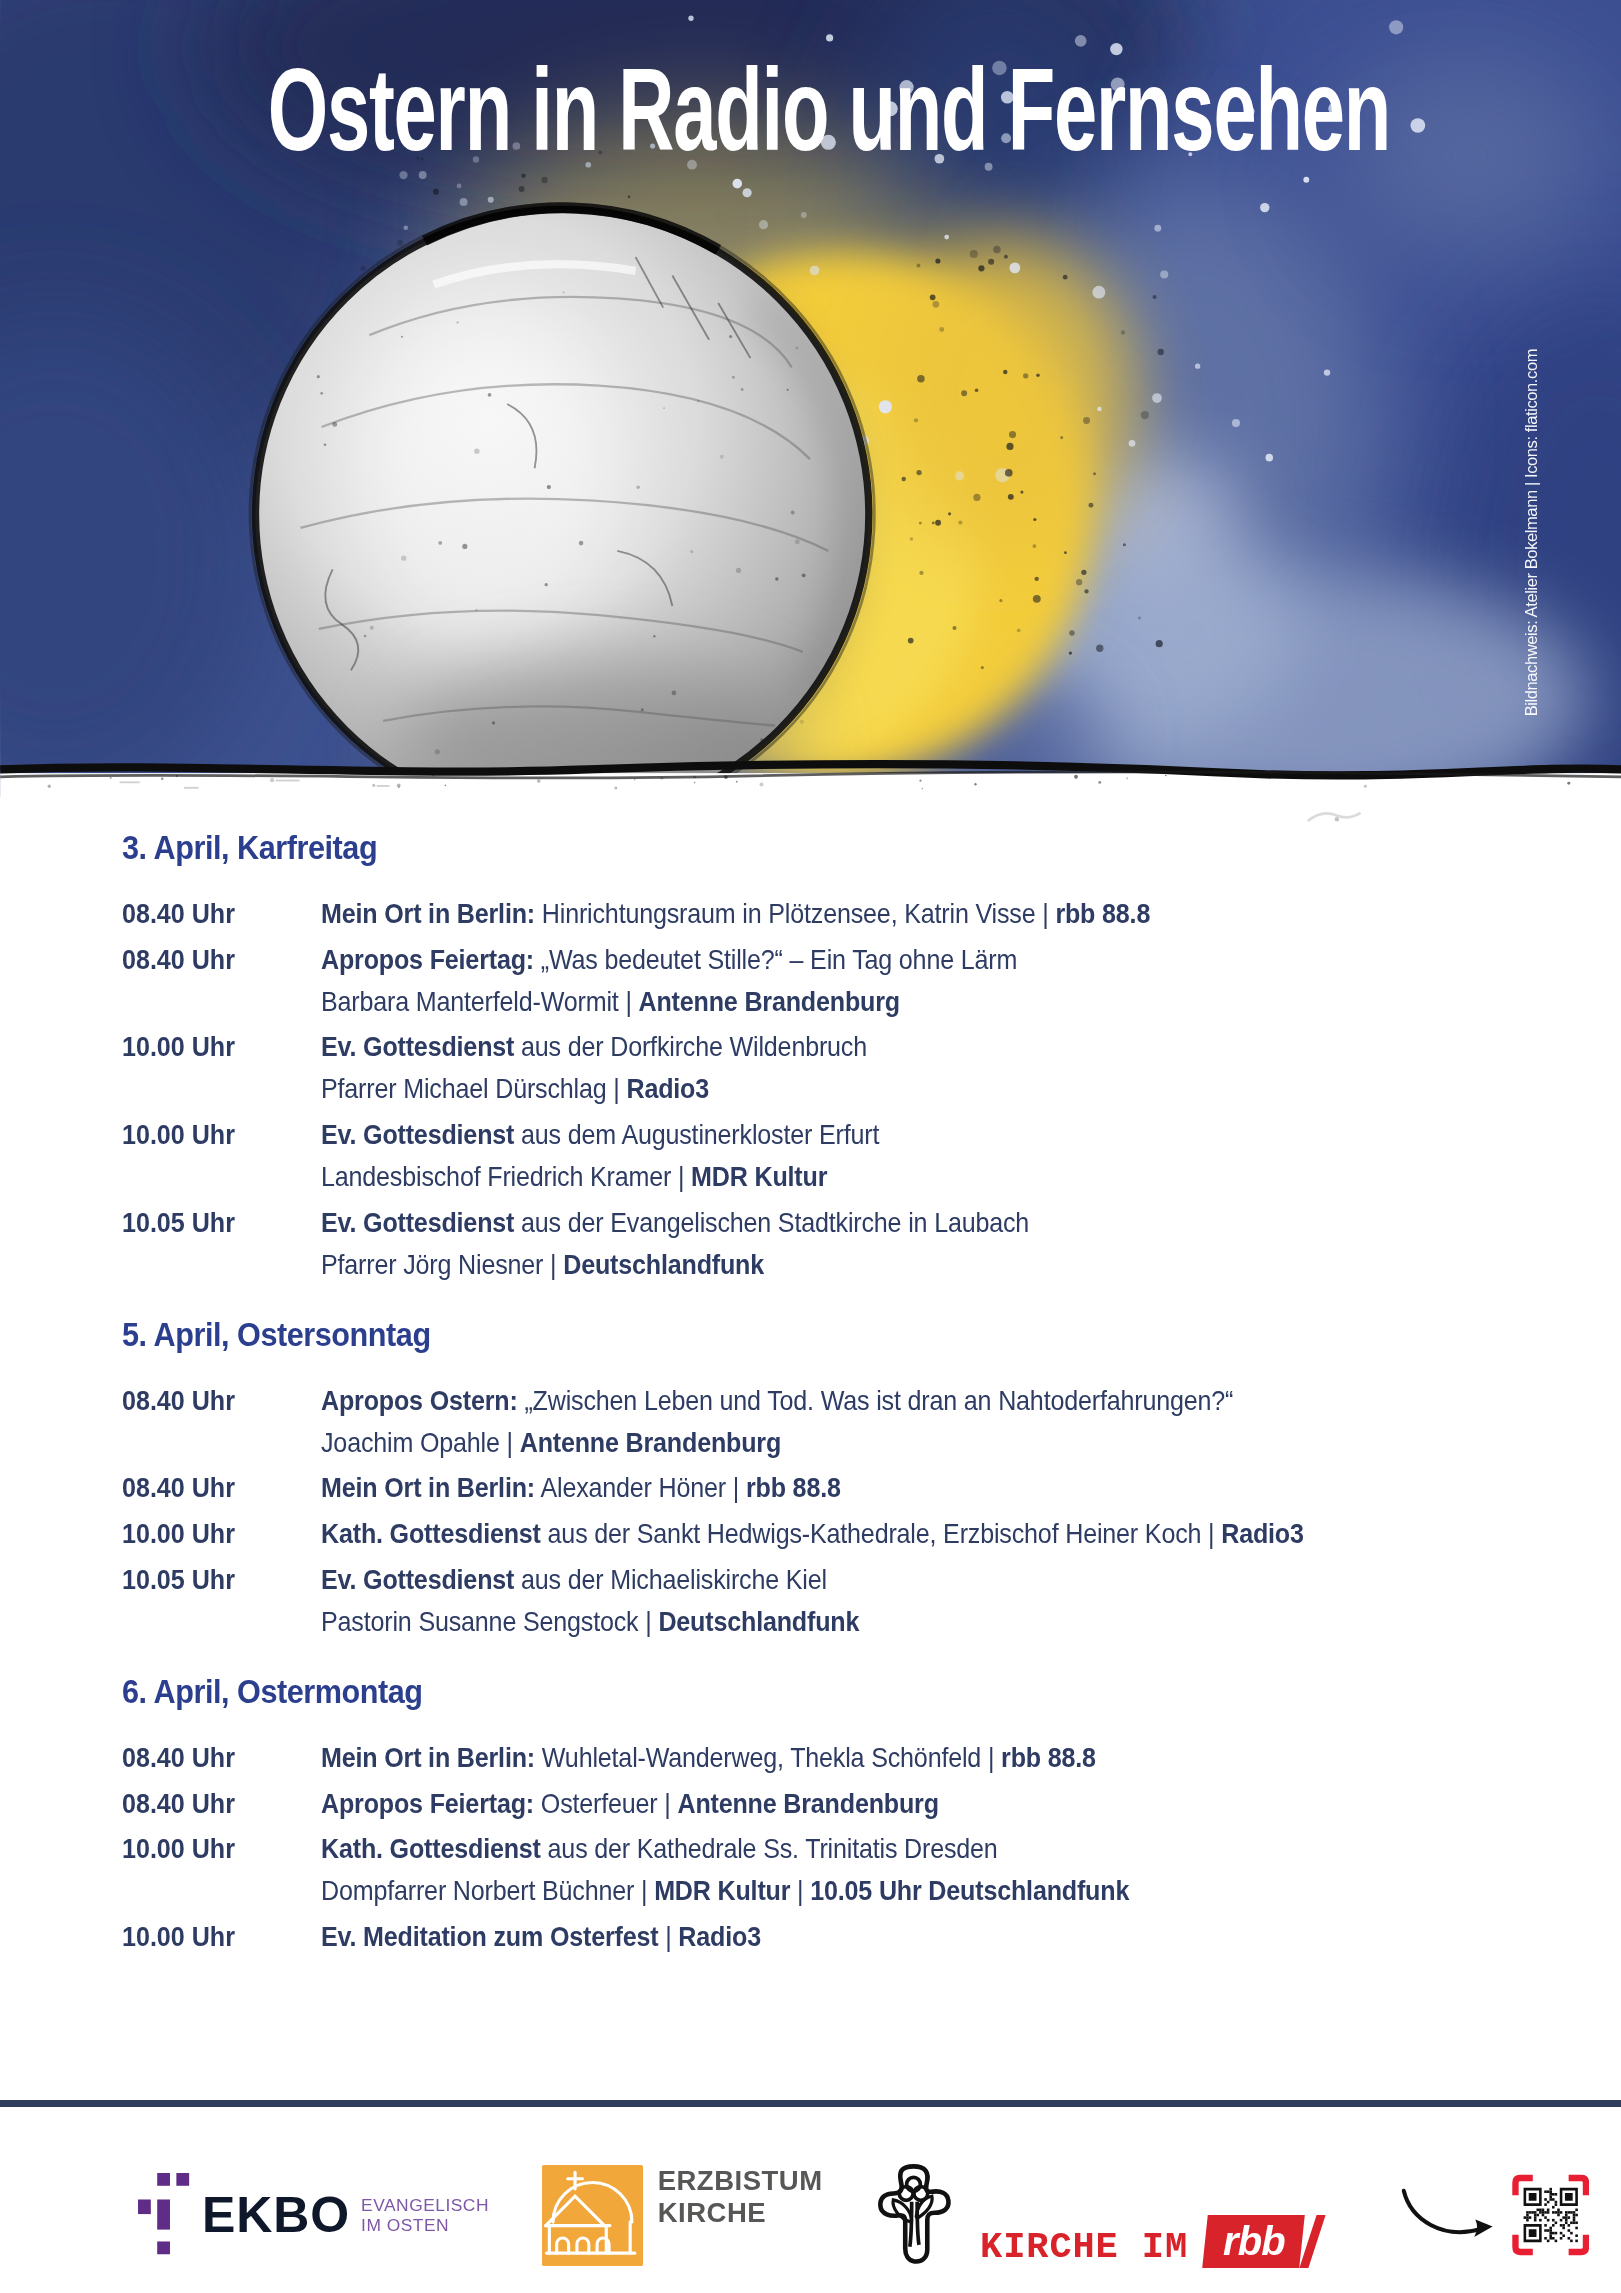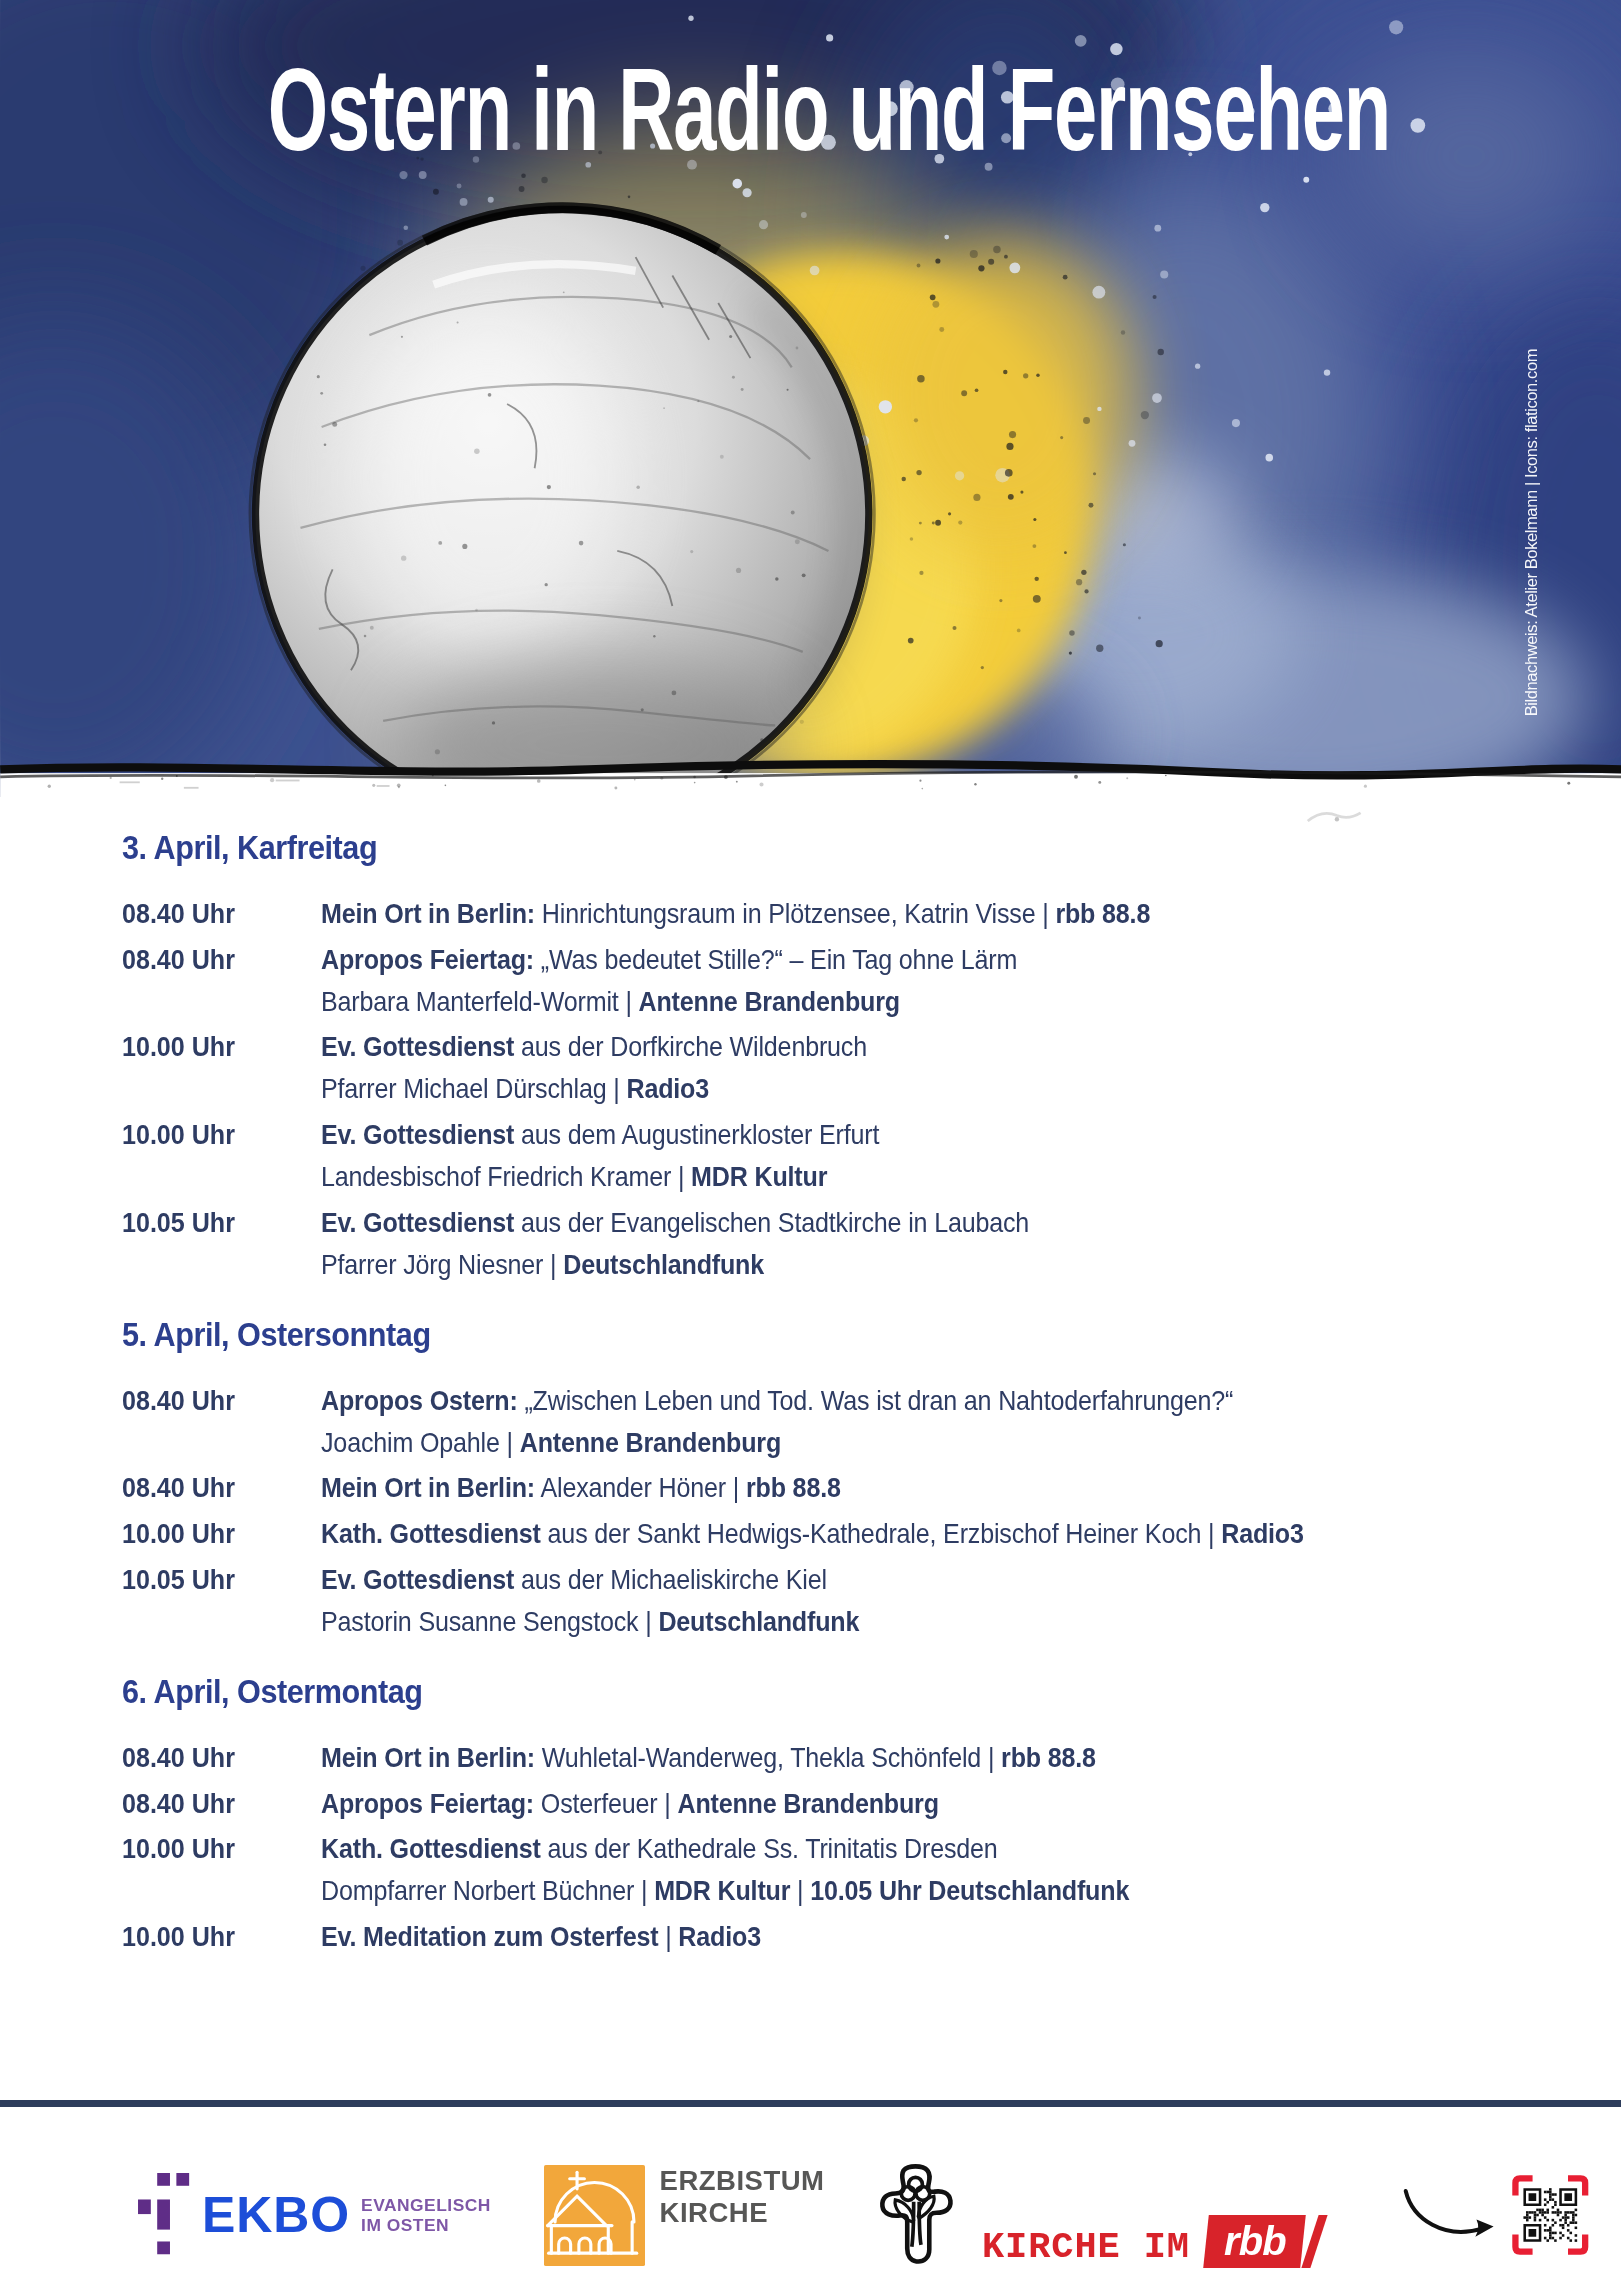--- a/index.html
+++ b/index.html
@@ -26,22 +26,22 @@
   .time{font-weight:700;font-size:28.5px;line-height:42px;transform:scaleX(.88);transform-origin:0 50%;white-space:nowrap}
   .lines{transform:scaleX(.88);transform-origin:0 50%}
   .line{font-size:28.5px;line-height:42px;letter-spacing:-0.2px;white-space:nowrap}
   .b{font-weight:700}
 
   
   .bottom{position:absolute;left:0;top:2100px;width:100%}
   .rule{height:7.3px;background:#2e3d5c}
   .logos{display:flex;align-items:center;padding:40px 33px 0 138px}
   .ekbo{display:flex;align-items:center}
-  .ekbo-name{font-size:50px;font-weight:700;color:#1d4ed8;letter-spacing:0.9px;margin-left:11px}
-  .ekbo-tag{margin-left:11px;font-size:17.4px;line-height:20px;font-weight:700;color:#7e57a7;letter-spacing:0.5px}
+  .ekbo-name{font-size:50px;font-weight:700;color:#0f172a;letter-spacing:0.9px;margin-left:11px}
+  .ekbo-tag{margin-left:11px;font-size:17.4px;line-height:20px;font-weight:400;color:#7e57a7;letter-spacing:0.5px}
   .erz{display:flex;margin-left:53px}
   .erz-text{margin-left:14.7px;font-size:27.5px;line-height:32px;font-weight:700;color:#575756;letter-spacing:0.5px}
   .kirche{display:flex;align-items:flex-end;margin-left:51px}
   .kirche-label{margin-left:27.5px;font-family:"Liberation Mono",monospace;font-weight:700;
                 font-size:37px;color:#d8232a;letter-spacing:0.9px;white-space:nowrap}
   .rbb-wrap{display:flex;align-items:center;margin-left:16.5px}
   .rbb-box{width:97px;height:53px;background:#d8232a;transform:skewX(-6deg);
            display:flex;align-items:center;justify-content:center}
   .rbb-box span{font-size:40px;font-weight:700;font-style:italic;color:#fff;letter-spacing:-0.9px;transform:skewX(6deg)}
   .rbb-slash{width:9.2px;height:53px;background:#d8232a;transform:skewX(-18deg);margin-left:6.4px}

